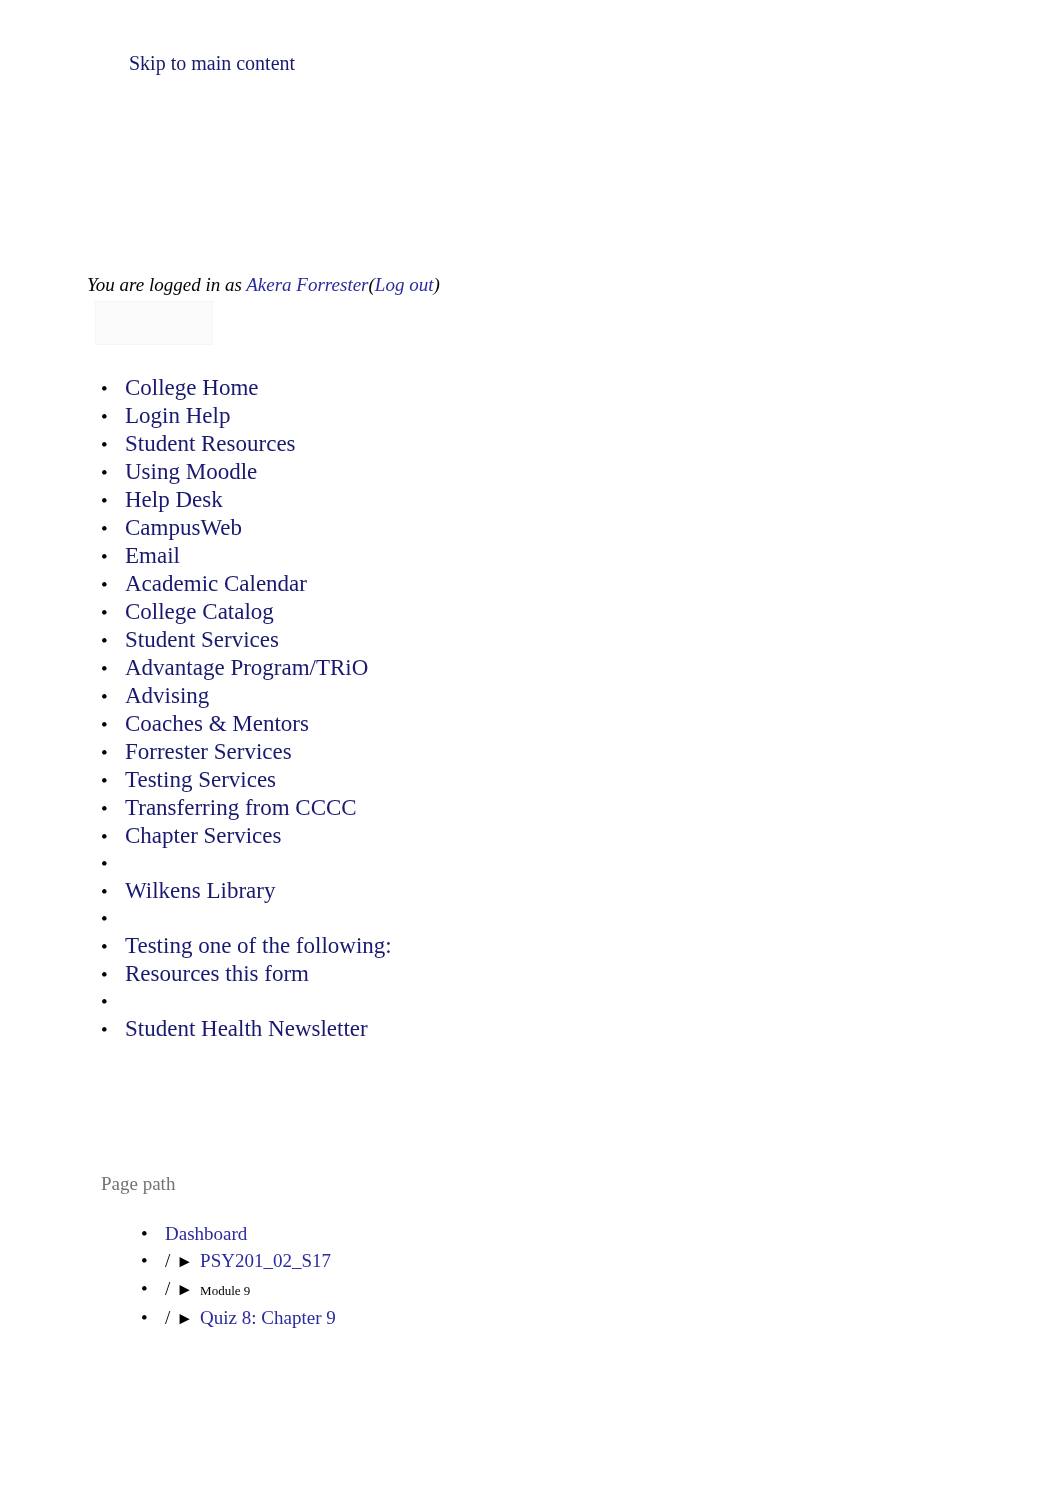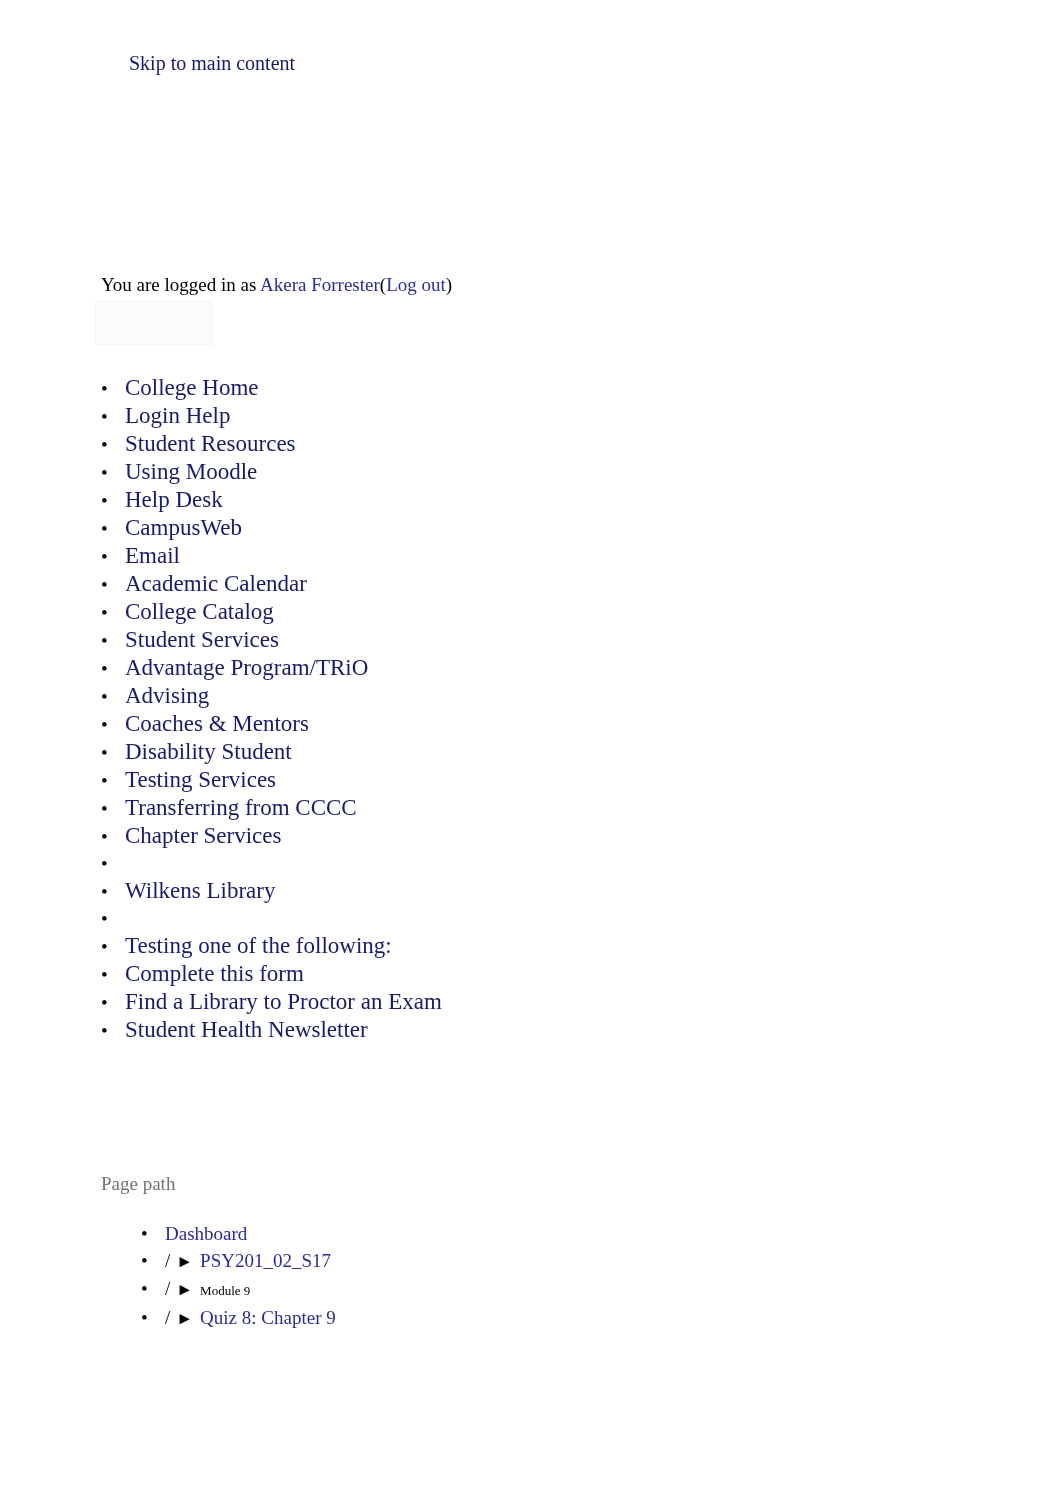--- a/index.html
+++ b/index.html
@@ -32,25 +32,26 @@
     font-size: 20px;
     color: #191970;
     text-decoration: none;
     white-space: nowrap;
     margin-left: 40px;
   }
 
   
   .login-line {
     position: absolute;
-    left: 101px;
+    left: 87px;
     top: 272px;
     font-size: 19px;
     color: #000000;
     white-space: nowrap;
+    font-style: italic;
   }
   .login-line a {
     color: #2b2b9e;
     text-decoration: none;
   }
   .login-line .paren {
     color: #000000;
   }
 
   
@@ -243,21 +244,21 @@
             </li>
             <li>
               <div class="row">
                 <span class="bullet">•</span>
                 <a class="lbl" href="#">Coaches &amp; Mentors</a>
               </div>
             </li>
             <li>
               <div class="row">
                 <span class="bullet">•</span>
-                <a class="lbl" href="#">Disability Student</a>
+                <a class="lbl" href="#">Forrester Services</a>
               </div>
             </li>
             <li>
               <div class="row">
                 <span class="bullet">•</span>
                 <a class="lbl" href="#">Testing Services</a>
               </div>
             </li>
             <li>
               <div class="row">
@@ -293,27 +294,26 @@
           <ul class="lvl lvl2">
             <li>
               <div class="row">
                 <span class="bullet">•</span>
                 <a class="lbl" href="#">Testing one of the following:</a>
               </div>
               <ul class="lvl lvl3">
                 <li>
                   <div class="row">
                     <span class="bullet">•</span>
-                    <a class="lbl" href="#">Complete this form</a>
+                    <a class="lbl" href="#">Resources this form</a>
                   </div>
                 </li>
                 <li>
                   <div class="row">
                     <span class="bullet">•</span>
-                    <a class="lbl" href="#">Find a Library to Proctor an Exam</a>
                   </div>
                 </li>
               </ul>
             </li>
           </ul>
         </li>
         <li>
           <div class="row">
             <span class="bullet">•</span>
             <a class="lbl" href="#">Student Health Newsletter</a>

